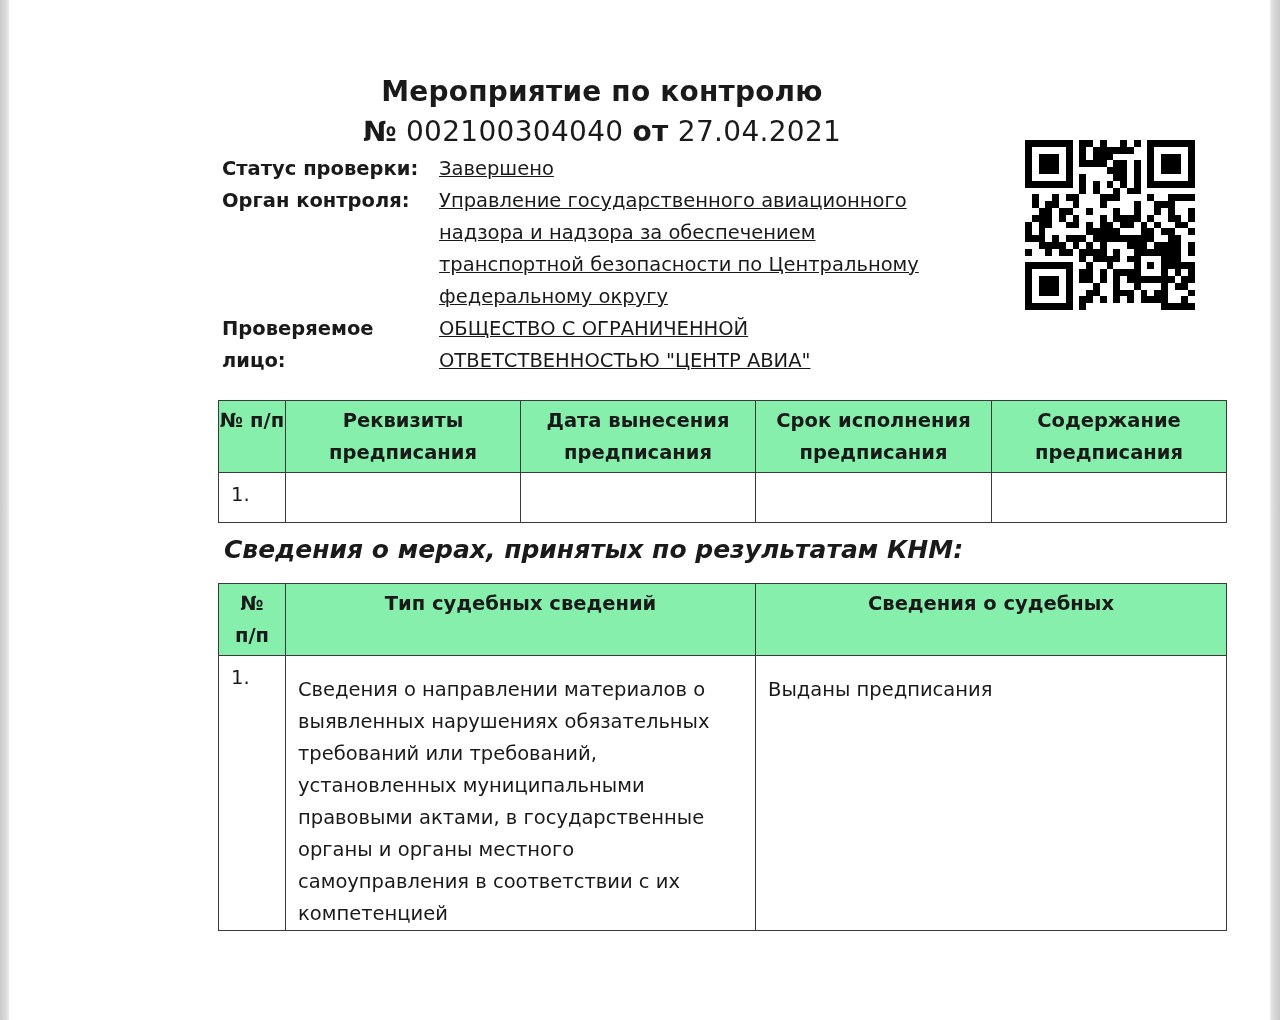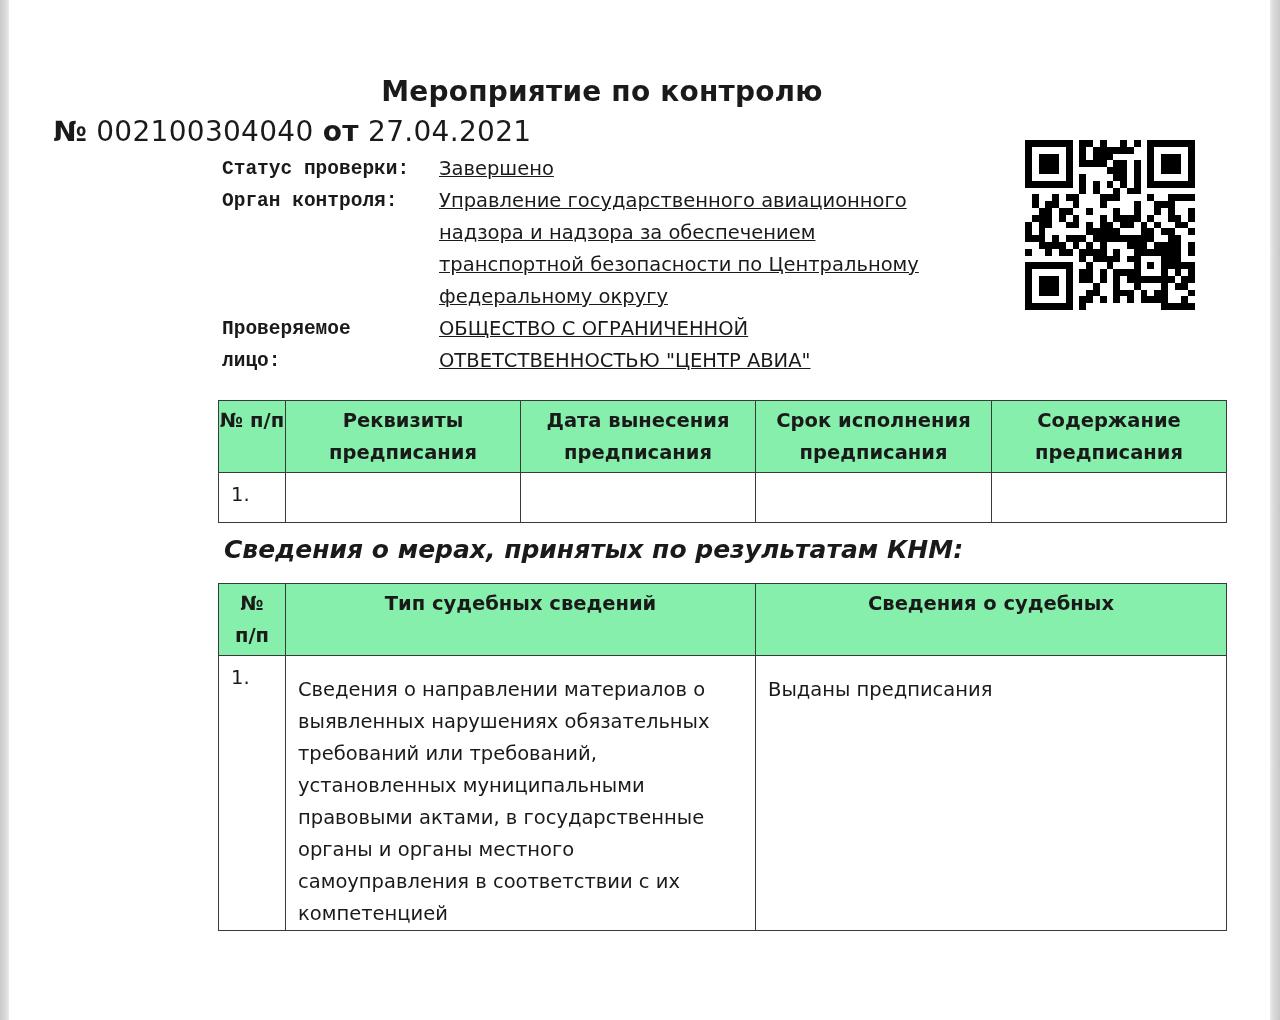--- a/index.html
+++ b/index.html
@@ -28,31 +28,31 @@
       background: #ffffff;
       margin-left: 44px;
     }
 
     .title {
       position: absolute; left: 0; width: 1098px; text-align: center;
       font-weight: bold; font-size: 28px; top: 74px; line-height: 36px;
       letter-spacing: 0.2px;
     }
     .subtitle {
-      position: absolute; left: 0; width: 1098px; 
+      position: absolute; left: 0; width: 1098px; text-align: center;
       font-size: 28px; top: 114px; line-height: 36px; letter-spacing: 0.3px;
     }
     .subtitle b { font-weight: bold; }
 
     .info {
       position: absolute; left: 169px; top: 153px; width: 760px;
       font-size: 19.5px; line-height: 32px;
     }
     .info-row { display: flex; }
-    .info-label { width: 217px; font-weight: bold; flex: none; font-family: Liberation Mono, monospace; }
+    .info-label { width: 217px; font-weight: bold; flex: none; }
     .info-value { width: 520px; text-decoration: underline; }
 
     .qr {
       position: absolute; left: 972px; top: 140px; width: 170px; height: 170px;
     }
 
     table.grid {
       position: absolute; border-collapse: collapse;
       font-size: 19.5px; table-layout: fixed;
     }

